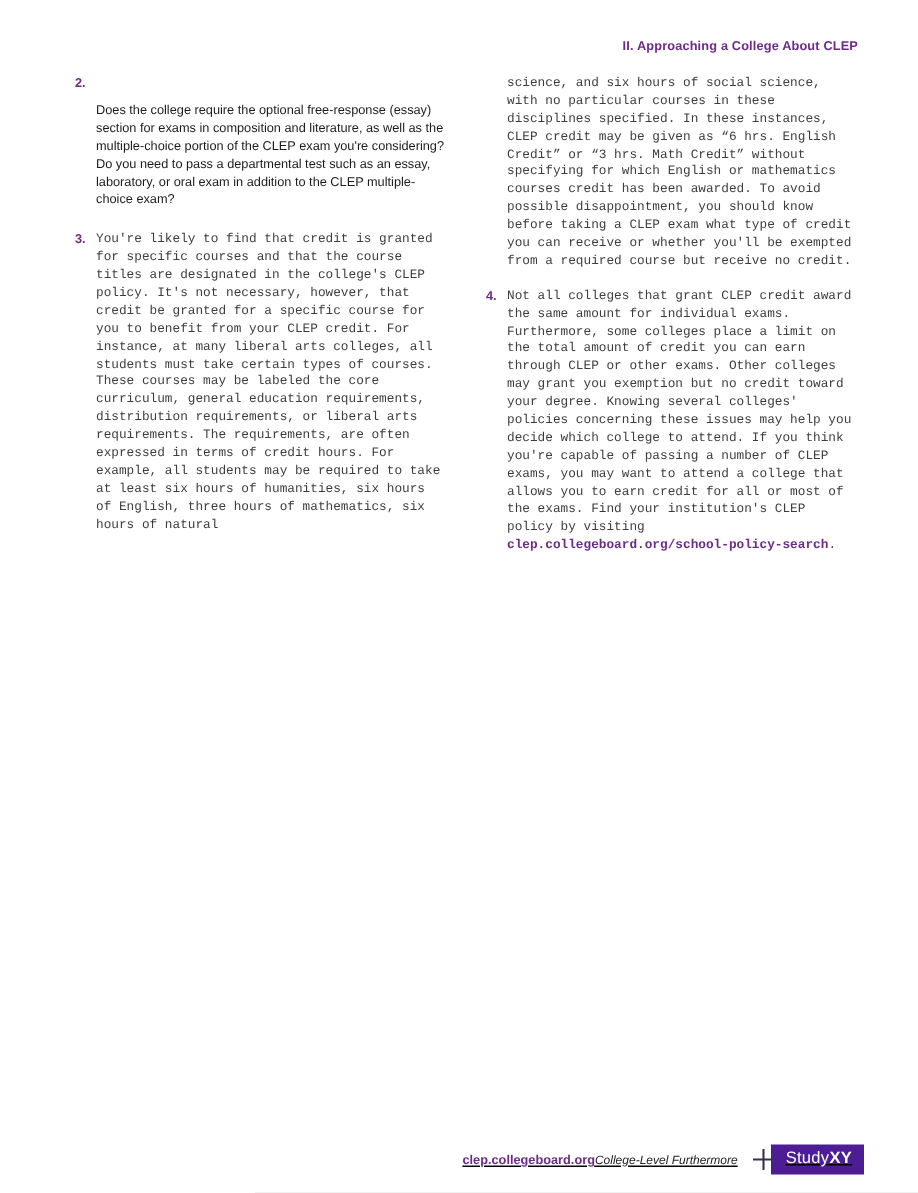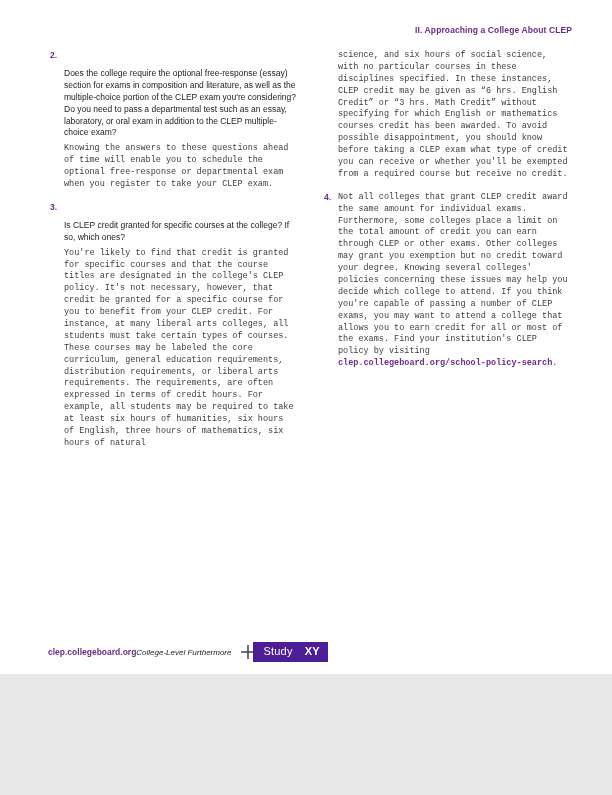--- a/index.html
+++ b/index.html
@@ -1,17 +1,17 @@
 <!DOCTYPE html>
 <html><head>
 <meta charset="utf-8">
 <style>
   html,body{margin:0;padding:0;background:#e8e8e8;}
   .page{
-    width:612px;height:674px;background:#ffffff;position:relative;
+    width:612px;height:795px;background:#ffffff;position:relative;
     margin:0 auto;font-family:"Liberation Sans",sans-serif;overflow:hidden;
   }
   .header-title{
     position:absolute;top:25px;right:40px;
     font-size:8.5px;font-weight:bold;color:#6C2B87;letter-spacing:.1px;
   }
   .columns{
     position:absolute;top:50px;left:50px;width:522px;
     display:flex;gap:26px;
   }
@@ -28,65 +28,63 @@
   }
   .qa-body,.cont-para{
     font-size:8.5px;color:#3d3d3d;line-height:1.4;margin:0;font-family:Liberation Mono, monospace;
   }
   .cont-para{margin-left:14px;margin-bottom:11px;}
   .inline-link{
     color:#6C2B87;font-weight:bold;text-decoration:none;cursor:pointer;
   }
   .footer{
     position:absolute;left:48px;right:36px;bottom:12px;
-    display:flex;align-items:center;justify-content:flex-start;
+    display:flex;align-items:center;justify-content:flex-end;text-decoration:underline;
   }
   .footer-site-link{
     font-size:8.5px;font-weight:bold;color:#6C2B87;text-decoration:none;cursor:pointer;
   }
   .footer-right{display:flex;align-items:center;gap:9px;}
   .footer-program{
     font-size:8px;font-style:italic;color:#222222;
   }
   .logo{display:flex;align-items:center;}
   .logo-plus{
     width:16px;height:16px;margin-right:-3px;position:relative;z-index:2;
     display:block;
   }
   .logo-box{
     background:#4c1d95;color:#ffffff;
     padding:4px 8px 5px 10px;font-size:11px;line-height:1;
     display:flex;align-items:center;
   }
   .logo-light{font-weight:normal;letter-spacing:.2px;}
-  .logo-bold{font-weight:bold;letter-spacing:.2px;margin-left:12px;}
+  .logo-bold{font-weight:bold;letter-spacing:.2px;}
 </style>
 </head>
 <body>
 
 <div class="page">
 
   <div class="header-title">II. Approaching a College About CLEP</div>
 
   <div class="columns">
 
     <div class="col">
 
       <div class="qa-item">
         <div class="qa-num">2.</div>
         <div class="qa-content">
           <p class="qa-question">Does the college require the optional free-response (essay) section for exams in composition and literature, as well as the multiple-choice portion of the CLEP exam you're considering? Do you need to pass a departmental test such as an essay, laboratory, or oral exam in addition to the CLEP multiple-choice exam?</p>
-          <p class="qa-body">Knowing the answers to these questions ahead of time will enable you to schedule the optional free-response or departmental exam when you register to take your CLEP exam.</p>
         </div>
       </div>
 
       <div class="qa-item">
         <div class="qa-num">3.</div>
         <div class="qa-content">
-          <p class="qa-question">Is CLEP credit granted for specific courses at the college? If so, which ones?</p>
           <p class="qa-body">You're likely to find that credit is granted for specific courses and that the course titles are designated in the college's CLEP policy. It's not necessary, however, that credit be granted for a specific course for you to benefit from your CLEP credit. For instance, at many liberal arts colleges, all students must take certain types of courses. These courses may be labeled the core curriculum, general education requirements, distribution requirements, or liberal arts requirements. The requirements, are often expressed in terms of credit hours. For example, all students may be required to take at least six hours of humanities, six hours of English, three hours of mathematics, six hours of natural</p>
         </div>
       </div>
 
     </div>
 
     <div class="col">
 
       <p class="cont-para">science, and six hours of social science, with no particular courses in these disciplines specified. In these instances, CLEP credit may be given as “6 hrs. English Credit” or “3 hrs. Math Credit” without specifying for which English or mathematics courses credit has been awarded. To avoid possible disappointment, you should know before taking a CLEP exam what type of credit you can receive or whether you'll be exempted from a required course but receive no credit.</p>
 

